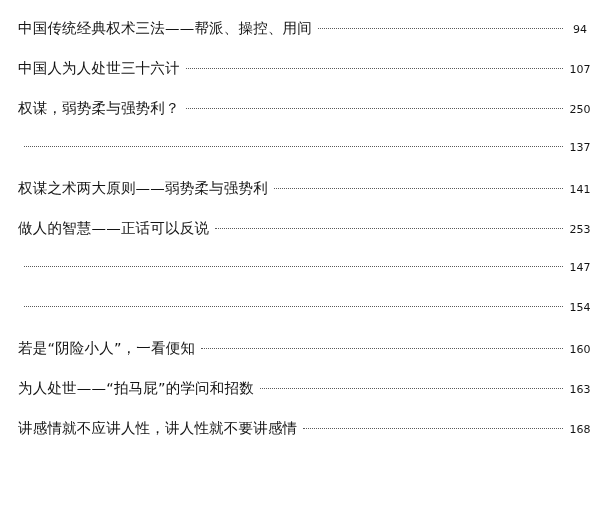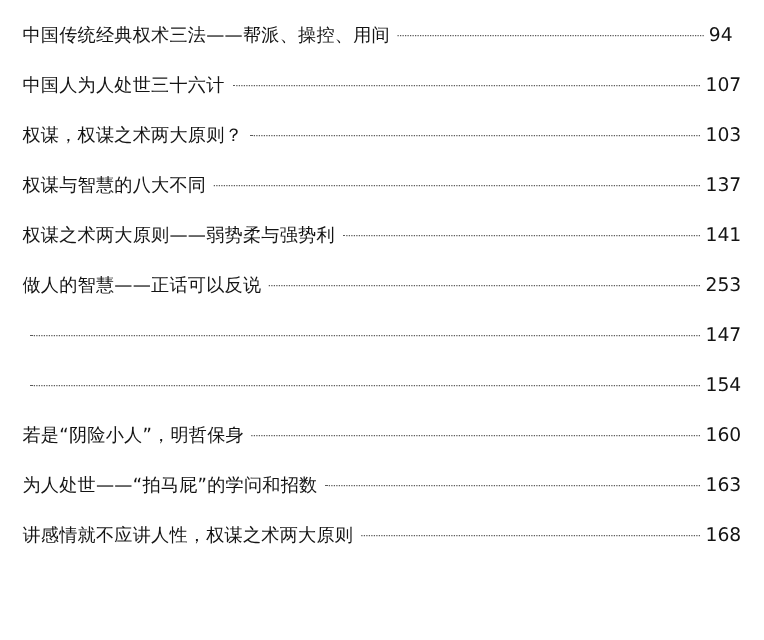--- a/index.html
+++ b/index.html
@@ -43,22 +43,22 @@
     margin: 0 4px 0 6px;
     border-bottom: 1px dotted #5a5a5a;
     position: relative;
     top: -4px;
     min-width: 10px;
     height: 0;
   }
   .entry-page {
     flex: 0 0 auto;
     color: #141414;
-    font-size: 15px;
-    text-align: left;
+    font-size: 11px;
+    text-align: center;
     min-width: 26px;
     font-family: "DejaVu Sans", "Liberation Sans", sans-serif;
   }
 </style>
 </head>
 <body>
 
 <div class="toc">
 
   <div class="toc-entry">
@@ -67,28 +67,27 @@
     <span class="entry-page">94</span>
   </div>
 
   <div class="toc-entry">
     <span class="entry-title">中国人为人处世三十六计</span>
     <span class="entry-dots"></span>
     <span class="entry-page">107</span>
   </div>
 
   <div class="toc-entry">
-    <span class="entry-title">权谋，权谋之术两大原则？</span>
+    <span class="entry-title">权谋，弱势柔与强势利？</span>
     <span class="entry-dots"></span>
-    <span class="entry-page">103</span>
+    <span class="entry-page">250</span>
   </div>
 
 
   <div class="toc-entry">
-    <span class="entry-title">权谋与智慧的八大不同</span>
     <span class="entry-dots"></span>
     <span class="entry-page">137</span>
   </div>
 
   <div class="toc-entry">
     <span class="entry-title">权谋之术两大原则——弱势柔与强势利</span>
     <span class="entry-dots"></span>
     <span class="entry-page">141</span>
   </div>
 
@@ -102,30 +101,30 @@
     <span class="entry-dots"></span>
     <span class="entry-page">147</span>
   </div>
 
   <div class="toc-entry">
     <span class="entry-dots"></span>
     <span class="entry-page">154</span>
   </div>
 
   <div class="toc-entry">
-    <span class="entry-title">若是“阴险小人”，明哲保身</span>
+    <span class="entry-title">若是“阴险小人”，一看便知</span>
     <span class="entry-dots"></span>
     <span class="entry-page">160</span>
   </div>
 
   <div class="toc-entry">
     <span class="entry-title">为人处世——“拍马屁”的学问和招数</span>
     <span class="entry-dots"></span>
     <span class="entry-page">163</span>
   </div>
 
   <div class="toc-entry">
-    <span class="entry-title">讲感情就不应讲人性，权谋之术两大原则</span>
+    <span class="entry-title">讲感情就不应讲人性，讲人性就不要讲感情</span>
     <span class="entry-dots"></span>
     <span class="entry-page">168</span>
   </div>
 
 </div>
 
 </body></html>

